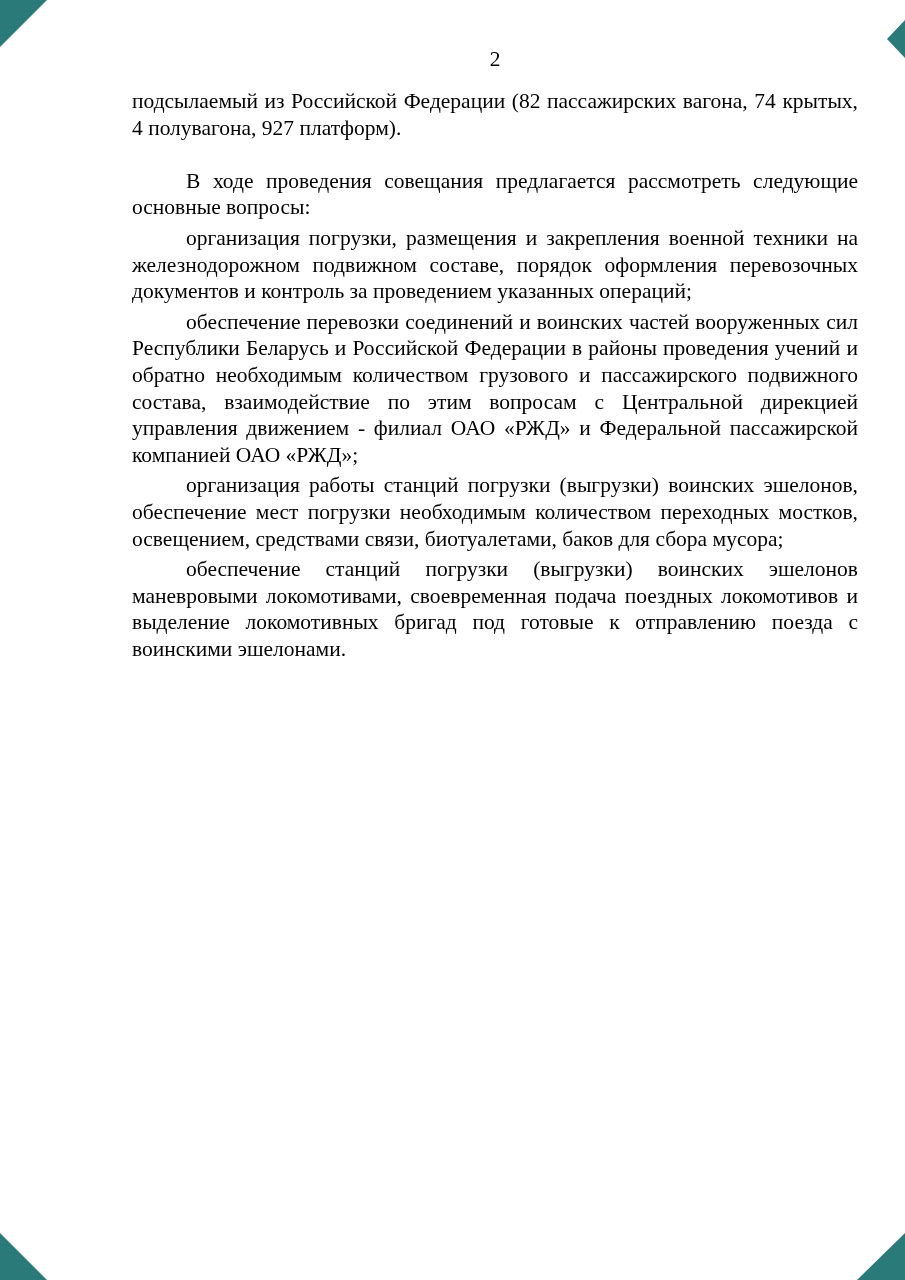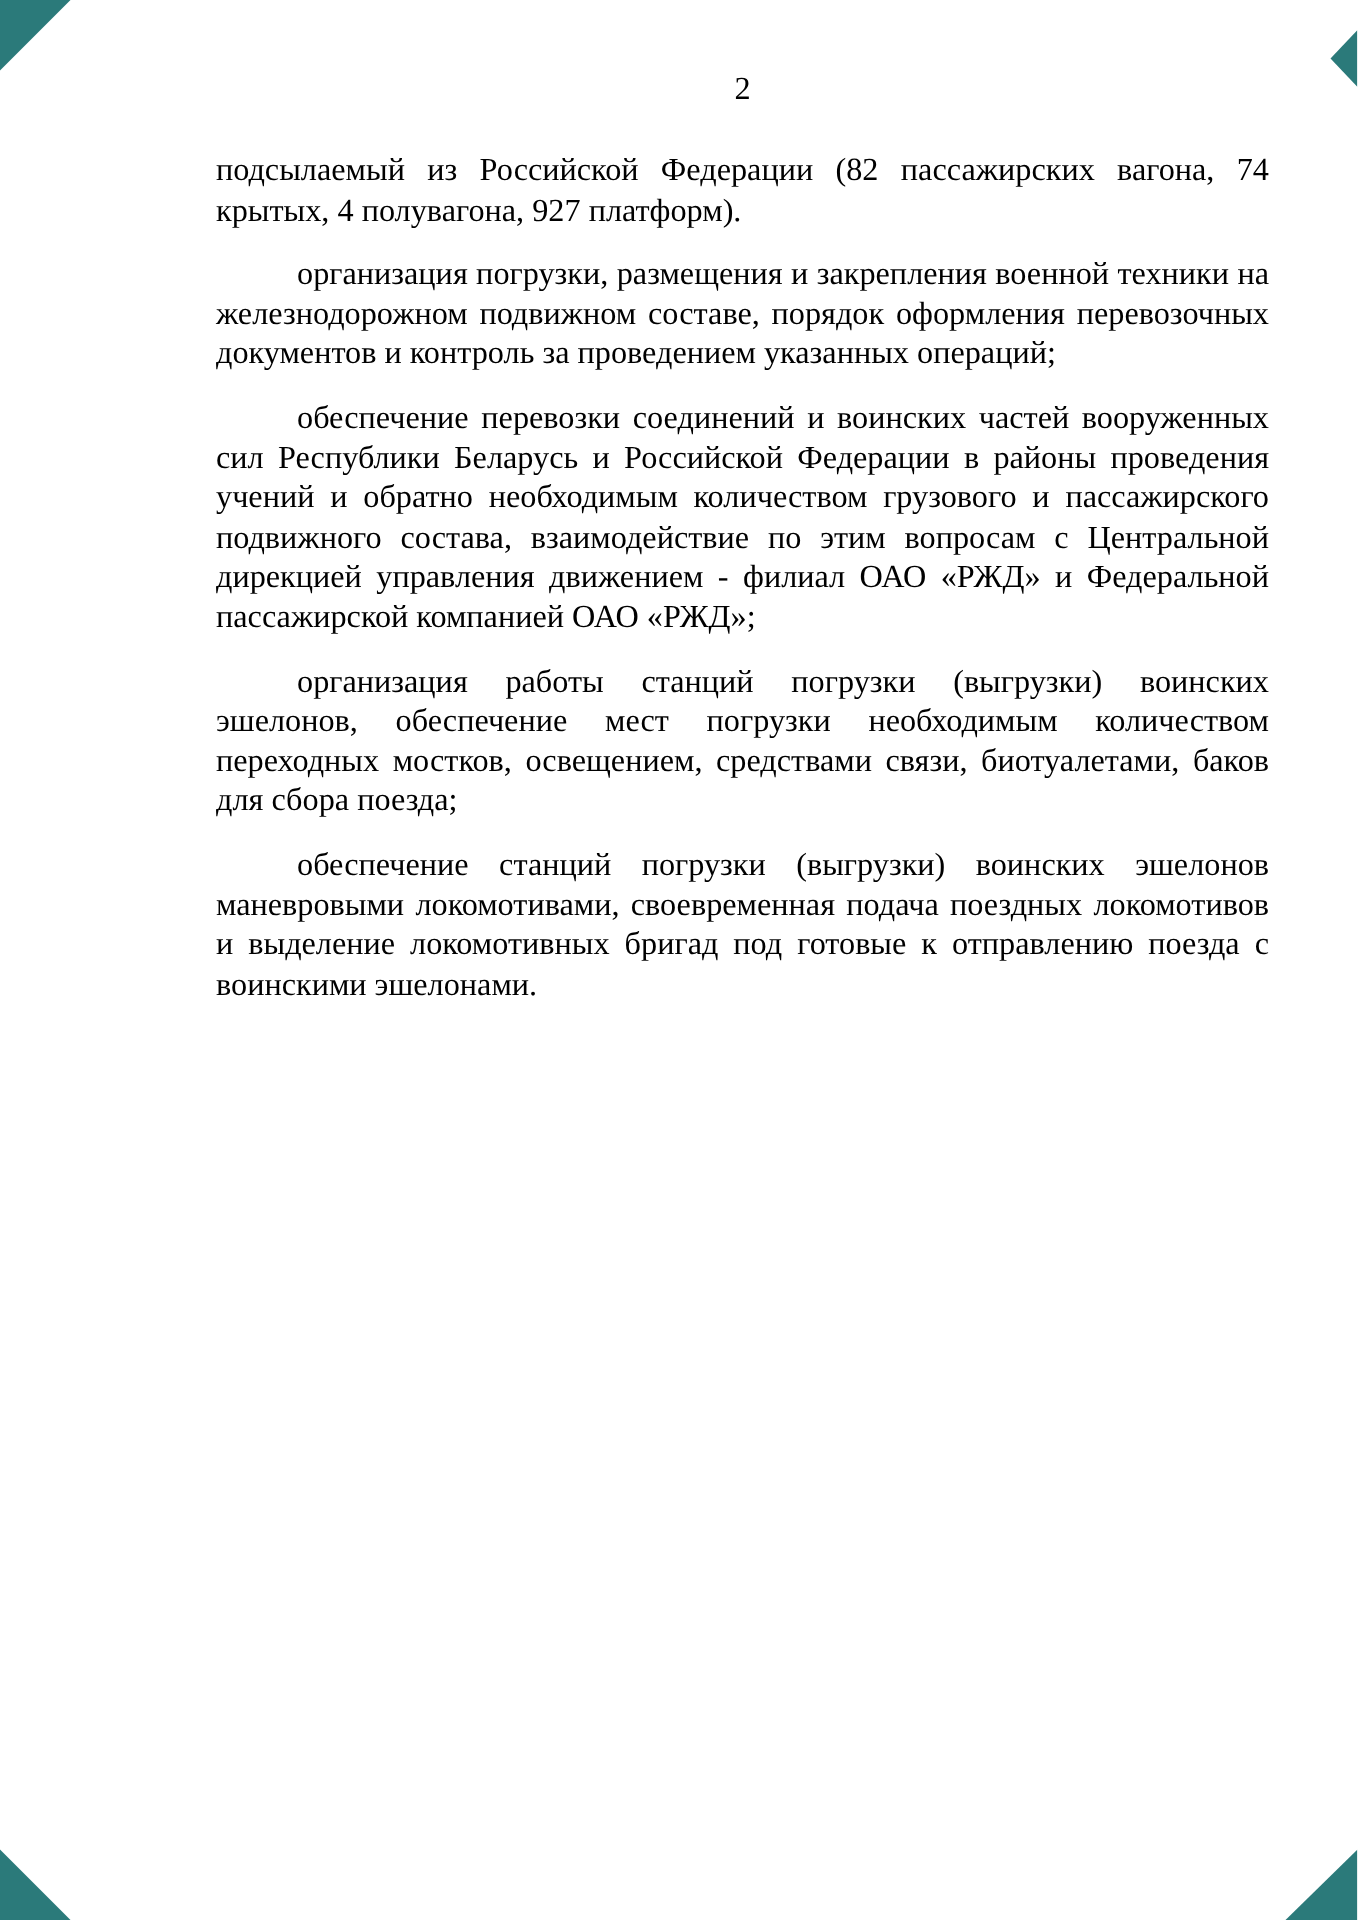--- a/index.html
+++ b/index.html
@@ -37,21 +37,21 @@
     position: absolute;
     top: 84px;
     left: 128px;
     width: 734px;
     font-size: 21.5px;
     line-height: 26.6px;
     text-align: justify;
     text-justify: inter-word;
   }
   .para {
-    margin: 16px;
+    margin: 4px;
     padding: 0;
   }
   .para.indent {
     text-indent: 54px;
   }
   .para.gap-before {
     margin-top: 26.6px;
   }
 </style>
 </head>
@@ -63,19 +63,20 @@
     <polygon points="0,0 47,0 0,47" fill="#2b7a7a"></polygon>
     <polygon points="905,20 905,58 887,39" fill="#2b7a7a"></polygon>
     <polygon points="0,1280 0,1233 47,1280" fill="#2b7a7a"></polygon>
     <polygon points="905,1280 857,1280 905,1233" fill="#2b7a7a"></polygon>
   </svg>
 
   <div class="page-number">2</div>
 
   <div class="content">
     <p class="para">подсылаемый из Российской Федерации (82 пассажирских вагона, 74 крытых, 4 полувагона, 927 платформ).</p>
+    <p class="para indent gap-before">В ходе проведения совещания предлагается рассмотреть следующие основные вопросы:</p>
     <p class="para indent">организация погрузки, размещения и закрепления военной техники на железнодорожном подвижном составе, порядок оформления перевозочных документов и контроль за проведением указанных операций;</p>
     <p class="para indent">обеспечение перевозки соединений и воинских частей вооруженных сил Республики Беларусь и Российской Федерации  в районы проведения учений и обратно необходимым количеством грузового и пассажирского подвижного состава,  взаимодействие по этим вопросам с Центральной дирекцией управления движением - филиал ОАО «РЖД» и Федеральной пассажирской компанией ОАО «РЖД»;</p>
-    <p class="para indent">организация работы станций погрузки (выгрузки) воинских эшелонов, обеспечение мест погрузки необходимым количеством переходных мостков, освещением, средствами связи, биотуалетами, баков для сбора поезда;</p>
+    <p class="para indent">организация работы станций погрузки (выгрузки) воинских эшелонов, обеспечение мест погрузки необходимым количеством переходных мостков, освещением, средствами связи, биотуалетами, баков для сбора мусора;</p>
     <p class="para indent">обеспечение станций погрузки (выгрузки) воинских эшелонов маневровыми локомотивами, своевременная подача поездных локомотивов и выделение локомотивных бригад под готовые к отправлению поезда с воинскими эшелонами.</p>
   </div>
 
 </div>
 
 </body></html>

